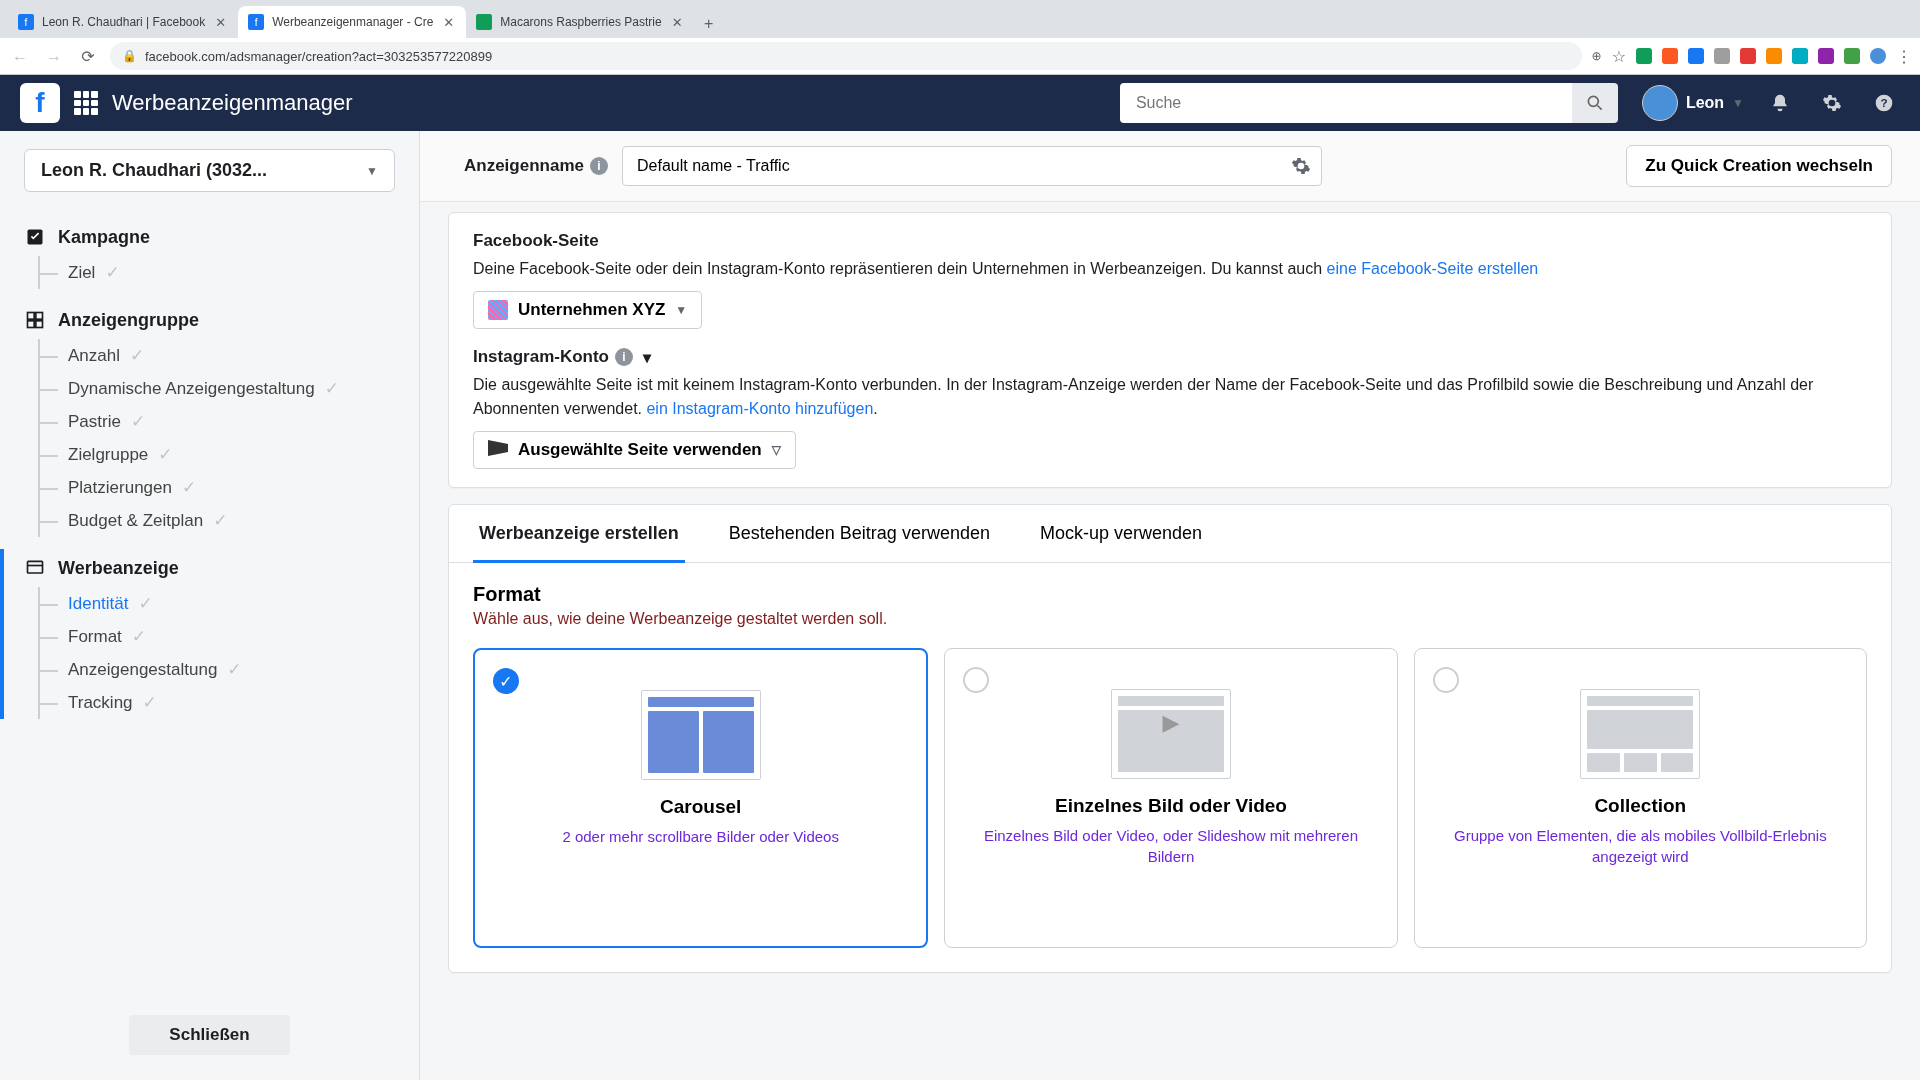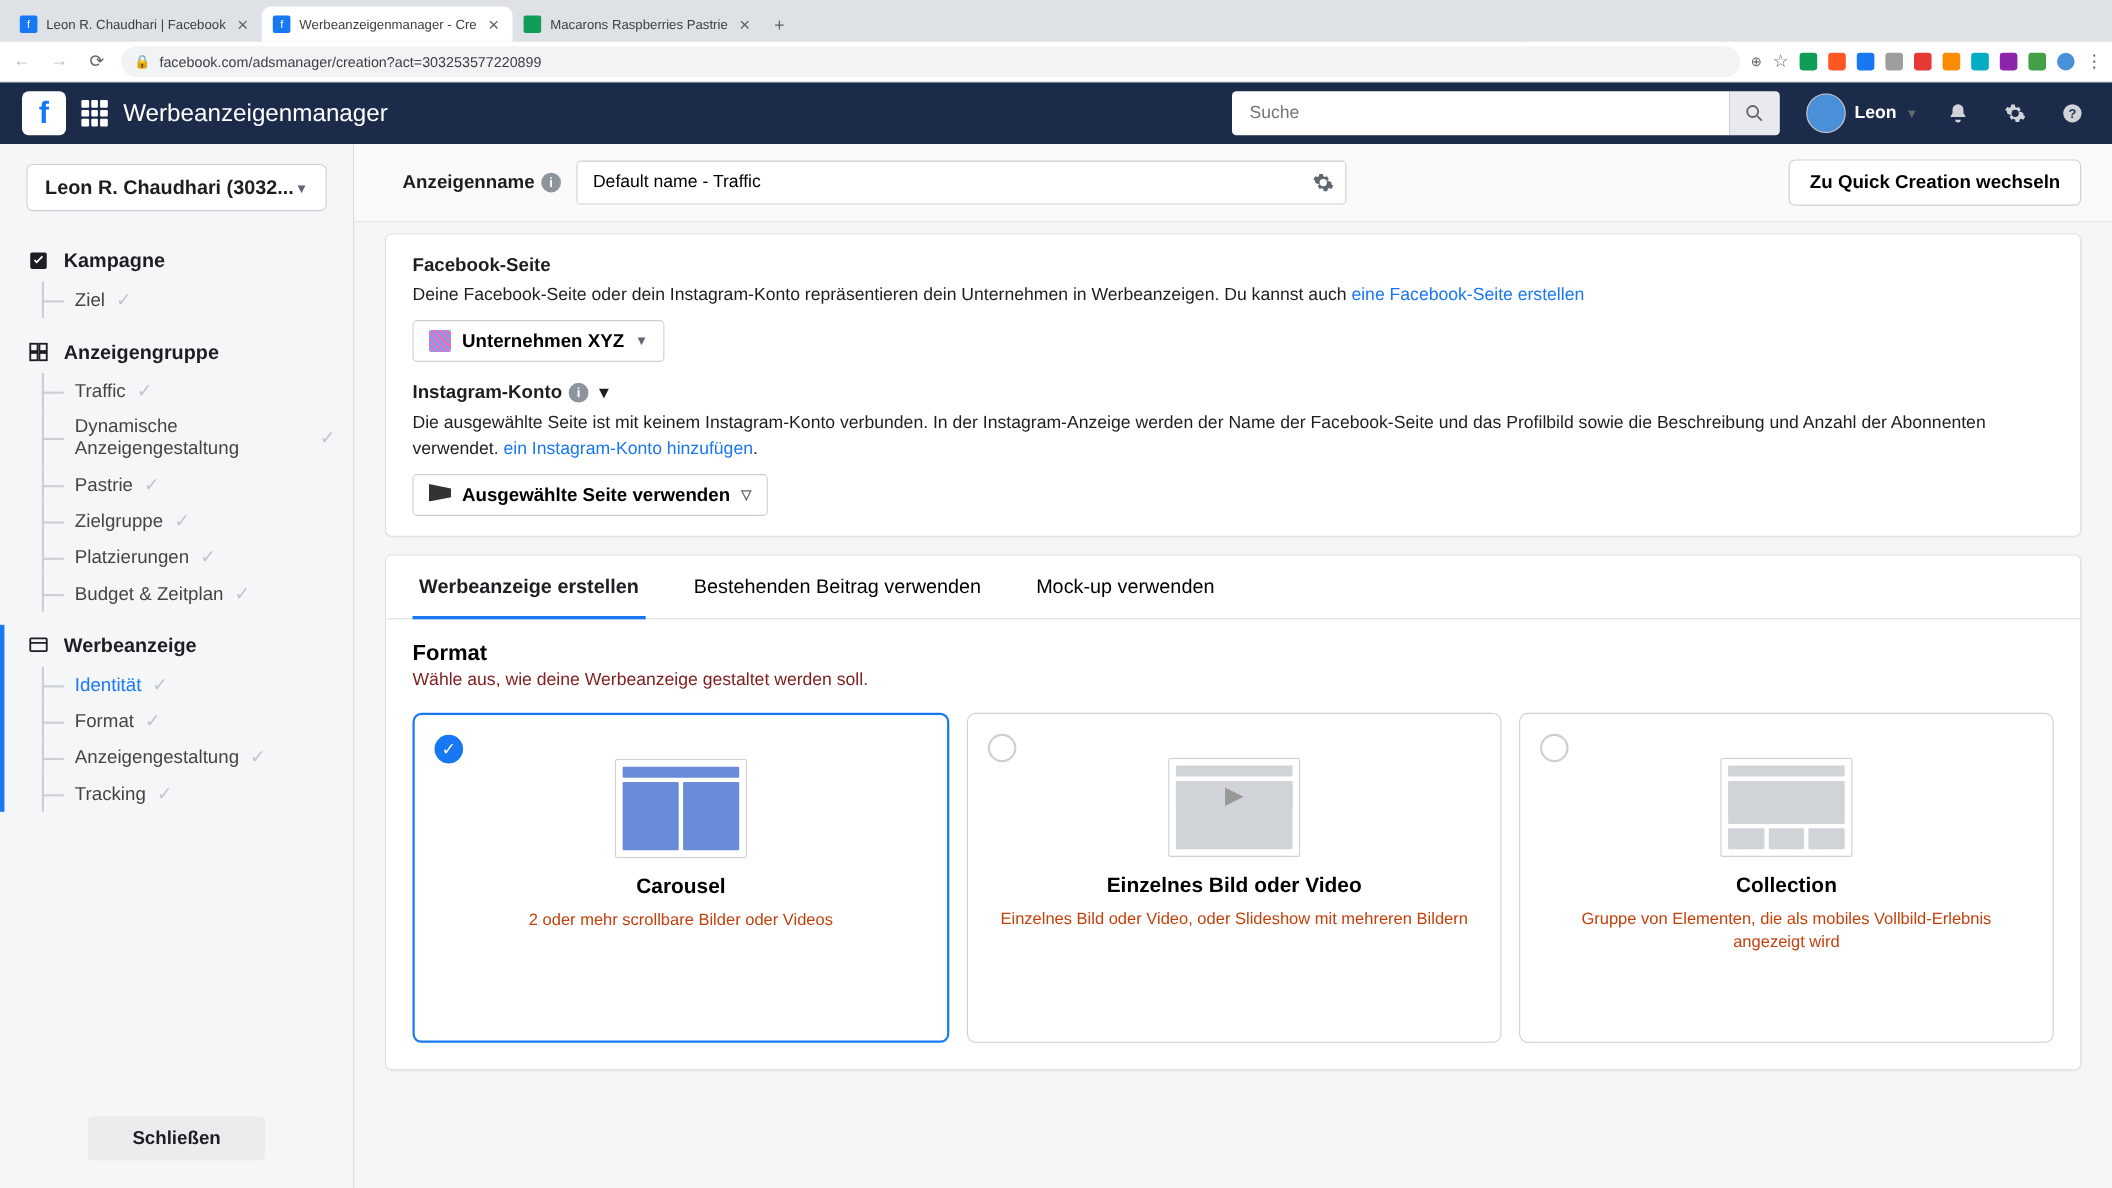--- a/index.html
+++ b/index.html
@@ -31,21 +31,21 @@
 .search-wrap { display:flex; width:530px; height:40px;padding-left:32px; }
 .search-input { flex:1; border:none; background:#fff; border-radius:4px 0 0 4px; padding:0 16px; font-size:16px; color:#999; }
 .search-btn { width:46px; background:#e9eaed; border:none; border-radius:0 4px 4px 0; color:#666; display:flex; align-items:center; justify-content:center; }
 .user-chip { display:flex; align-items:center; gap:8px; margin-left:24px; cursor:pointer; }
 .avatar { width:36px; height:36px; border-radius:50%; background:#4a90d9; border:1px solid #ccc; }
 .user-name { font-size:16px; font-weight:600; }
 .hdr-icon { width:32px; height:32px; margin-left:20px; color:#d0d3d8; display:flex; align-items:center; justify-content:center; }
 
 
 .workspace { display:flex; height:calc(100% - 94px - 36px); }
-.sidebar { width:322px; background:#f5f6f7; border-right:1px solid #ddd; display:flex; flex-direction:column; padding:14px 0; }
+.sidebar { width:420px; background:#f5f6f7; border-right:1px solid #ddd; display:flex; flex-direction:column; padding:14px 0; }
 .account-select { margin:4px 24px 20px; padding:10px 16px; border:1px solid #ccd0d5; border-radius:6px; background:#fff; display:flex; justify-content:space-between; align-items:center; font-size:18px; font-weight:600; color:#1c1e21; cursor:pointer; }
 .nav-section { margin:6px 0; }
 .nav-heading { display:flex; align-items:center; gap:12px; padding:8px 24px; font-size:18px; font-weight:700; color:#1c1e21; }
 .nav-heading .sic { width:22px; height:22px; display:flex; align-items:center; justify-content:center; }
 .nav-items { padding-left:38px; }
 .nav-item { display:flex; align-items:center; gap:10px; padding:6px 16px 6px 30px; font-size:17px; color:#444; position:relative; cursor:pointer; }
 .nav-item::before { content:""; position:absolute; left:0; top:0; bottom:0; width:2px; background:#ccd0d5; }
 .nav-item::after { content:""; position:absolute; left:0; top:50%; width:20px; height:2px; background:#ccd0d5; }
 .nav-item.active { color:#1877f2; font-weight:400; }
 .nav-item .chk { color:#c0c4cc; }
@@ -89,21 +89,21 @@
 .opt-card.selected .opt-radio { background:#1877f2; border-color:#1877f2; color:#fff; }
 .thumb { width:120px; height:90px; margin:20px auto 16px; border:1px solid #ccd0d5; border-radius:2px; background:#fff; display:flex; flex-direction:column; gap:4px; padding:6px; }
 .thumb .bar { height:10px; background:#6a8bd8; border-radius:1px; }
 .thumb .row { flex:1; display:flex; gap:4px; }
 .thumb .row span { flex:1; background:#aeb9e8; border-radius:1px; }
 .thumb.single .row span:first-child { flex:3; background:#d0d3d8; position:relative; }
 .thumb.single .play { position:absolute; inset:0; display:flex; align-items:center; justify-content:center; color:#999; font-size:22px; }
 .thumb.single .bar, .thumb.coll .bar { background:#d0d3d8; }
 .thumb.coll .row span { background:#d0d3d8; }
 .opt-title { font-size:19px; font-weight:700; margin-bottom:8px; }
-.opt-desc { font-size:15px; color:#c2410c; line-height:1.4; padding:0 6px; }
+.opt-desc { font-size:15px; color:#6d28d9; line-height:1.4; padding:0 6px; }
 
 svg { width:20px; height:20px; }
 .caret { font-size:12px; color:#606770; }
 </style>
 </head>
 <body>
 
 <div class="browser-chrome">
   <div class="tab-strip">
     <div class="browser-tab">
@@ -229,21 +229,21 @@
               <rect x="3" y="3" width="8" height="8"></rect>
               <rect x="13" y="3" width="8" height="8"></rect>
               <rect x="3" y="13" width="8" height="8"></rect>
               <rect x="13" y="13" width="8" height="8"></rect>
             </svg>
         </span>
         <span>Anzeigengruppe</span>
       </div>
       <div class="nav-items">
         <div class="nav-item">
-            <span>Traffic</span>
+            <span>Anzahl</span>
             <span class="chk">✓</span>
           </div>
         <div class="nav-item">
             <span>Dynamische Anzeigengestaltung</span>
             <span class="chk">✓</span>
           </div>
         <div class="nav-item">
             <span>Pastrie</span>
             <span class="chk">✓</span>
           </div>

